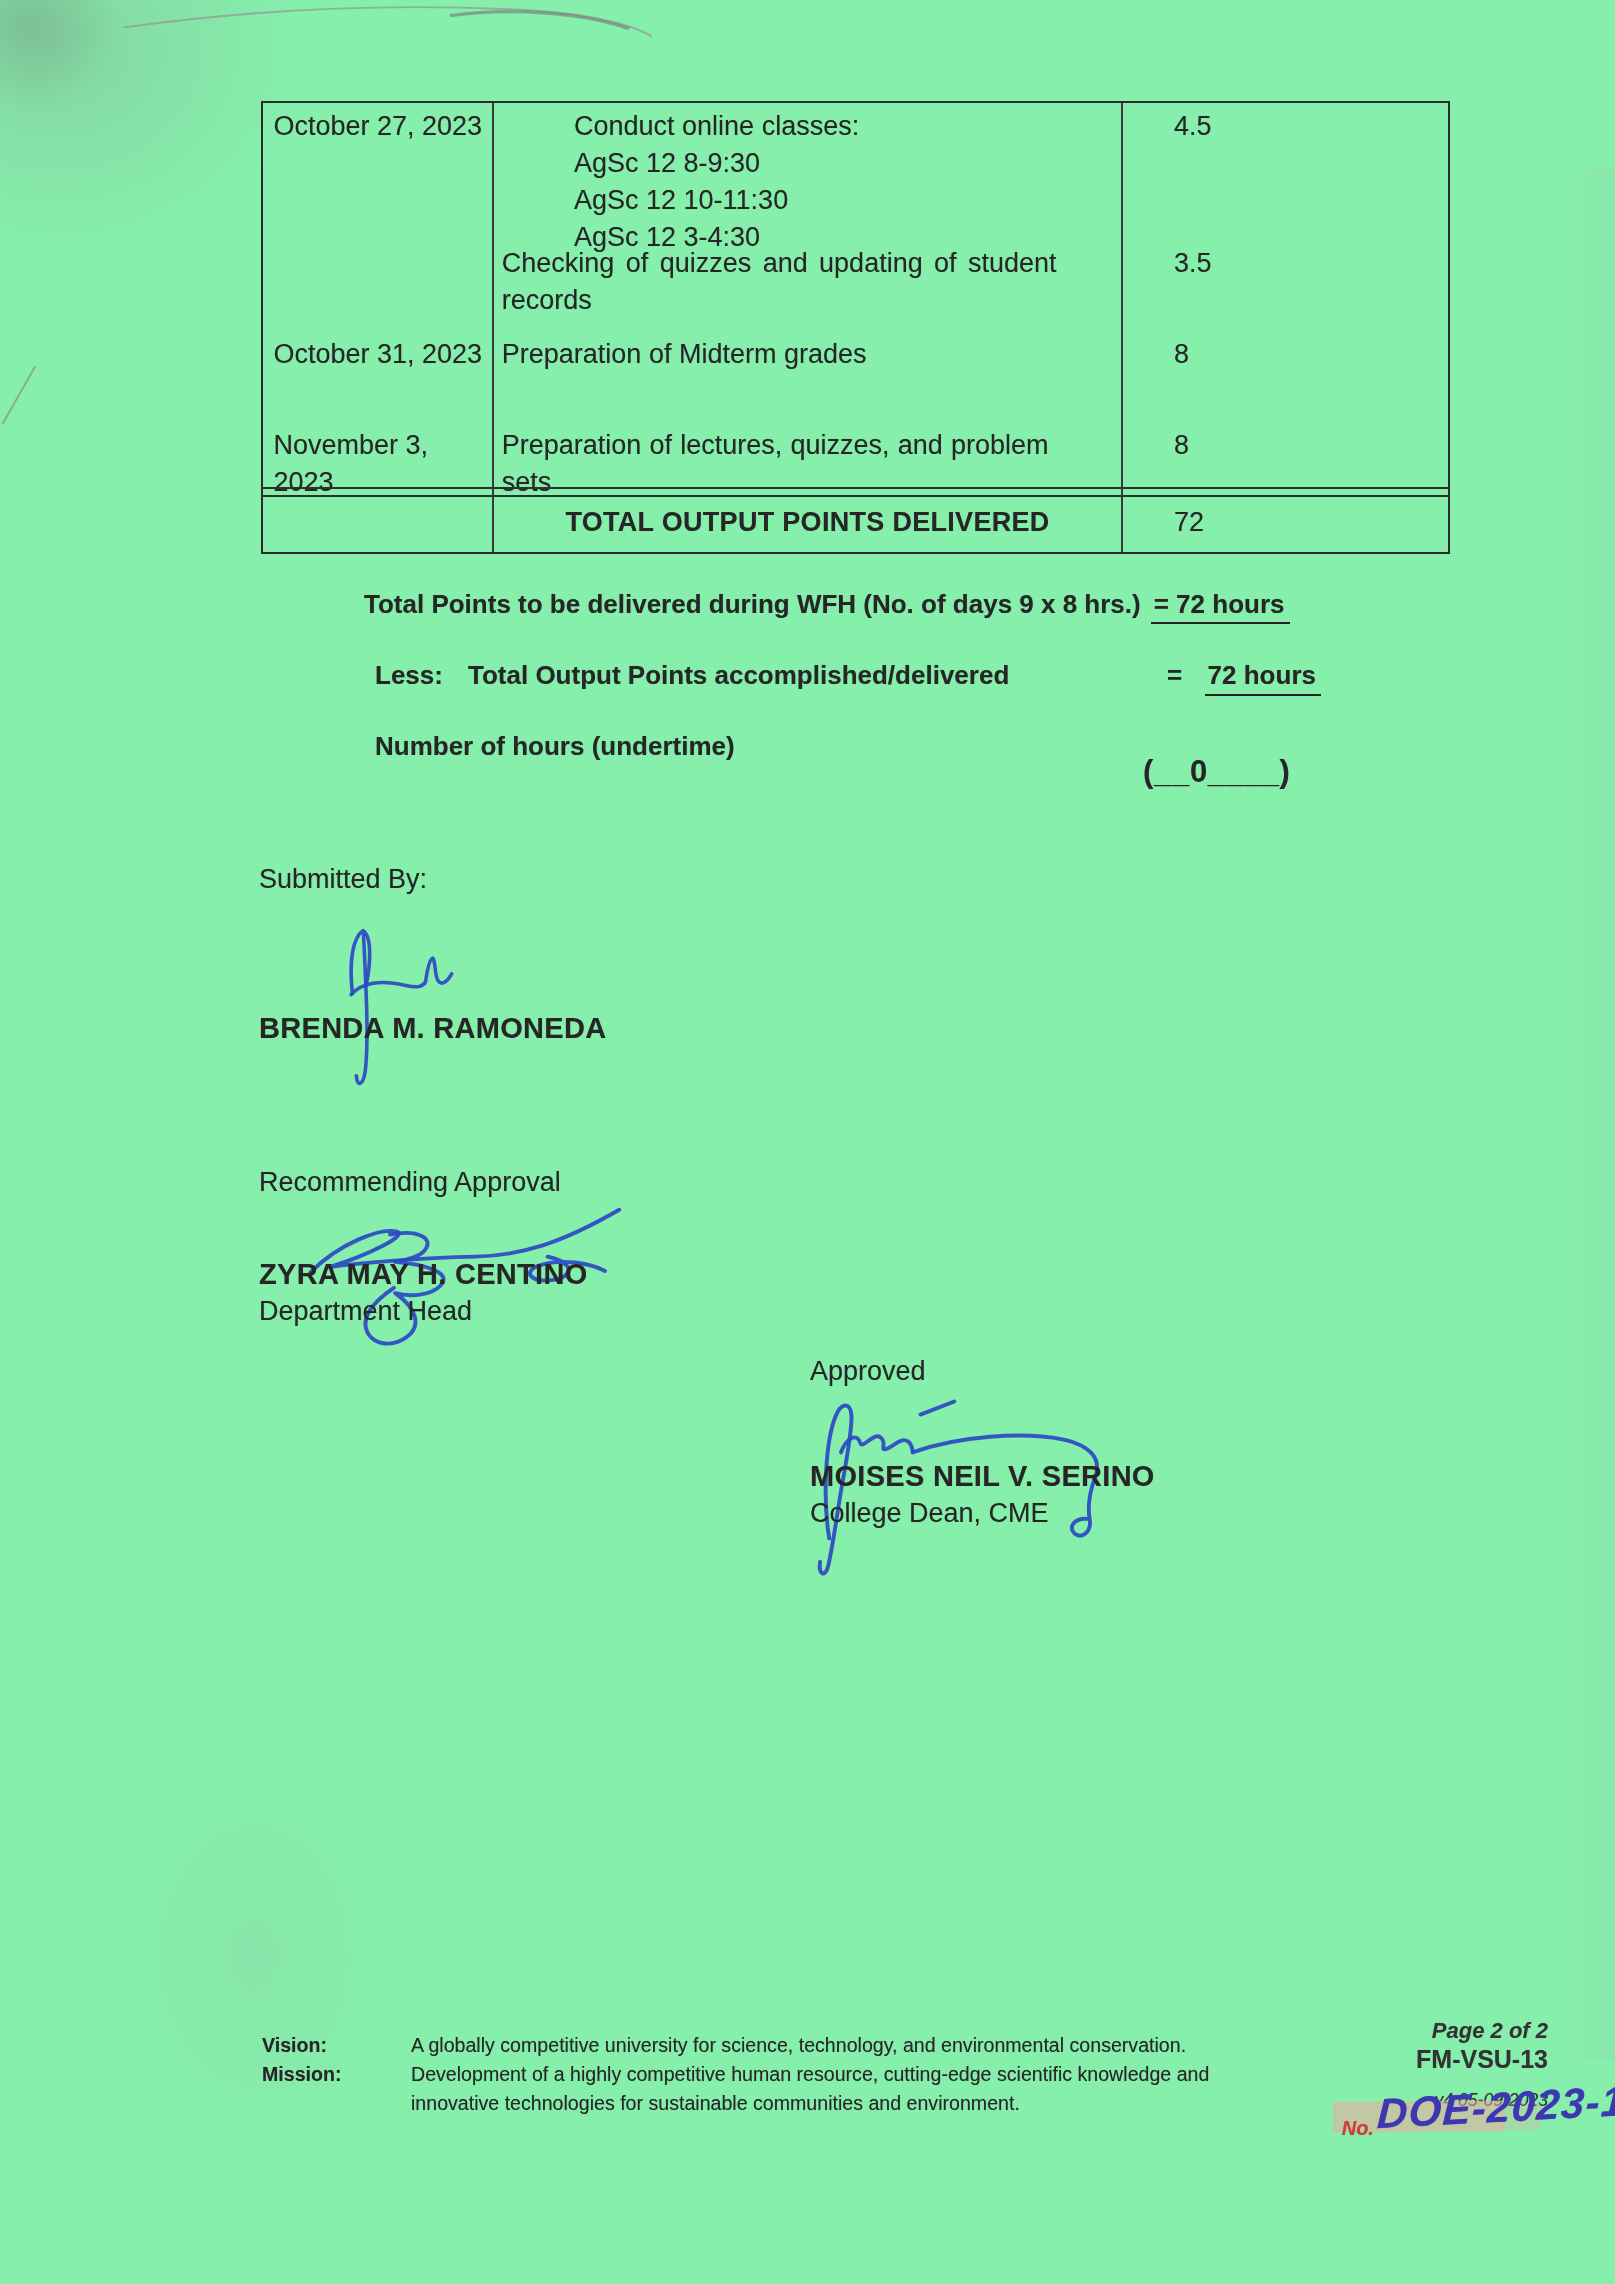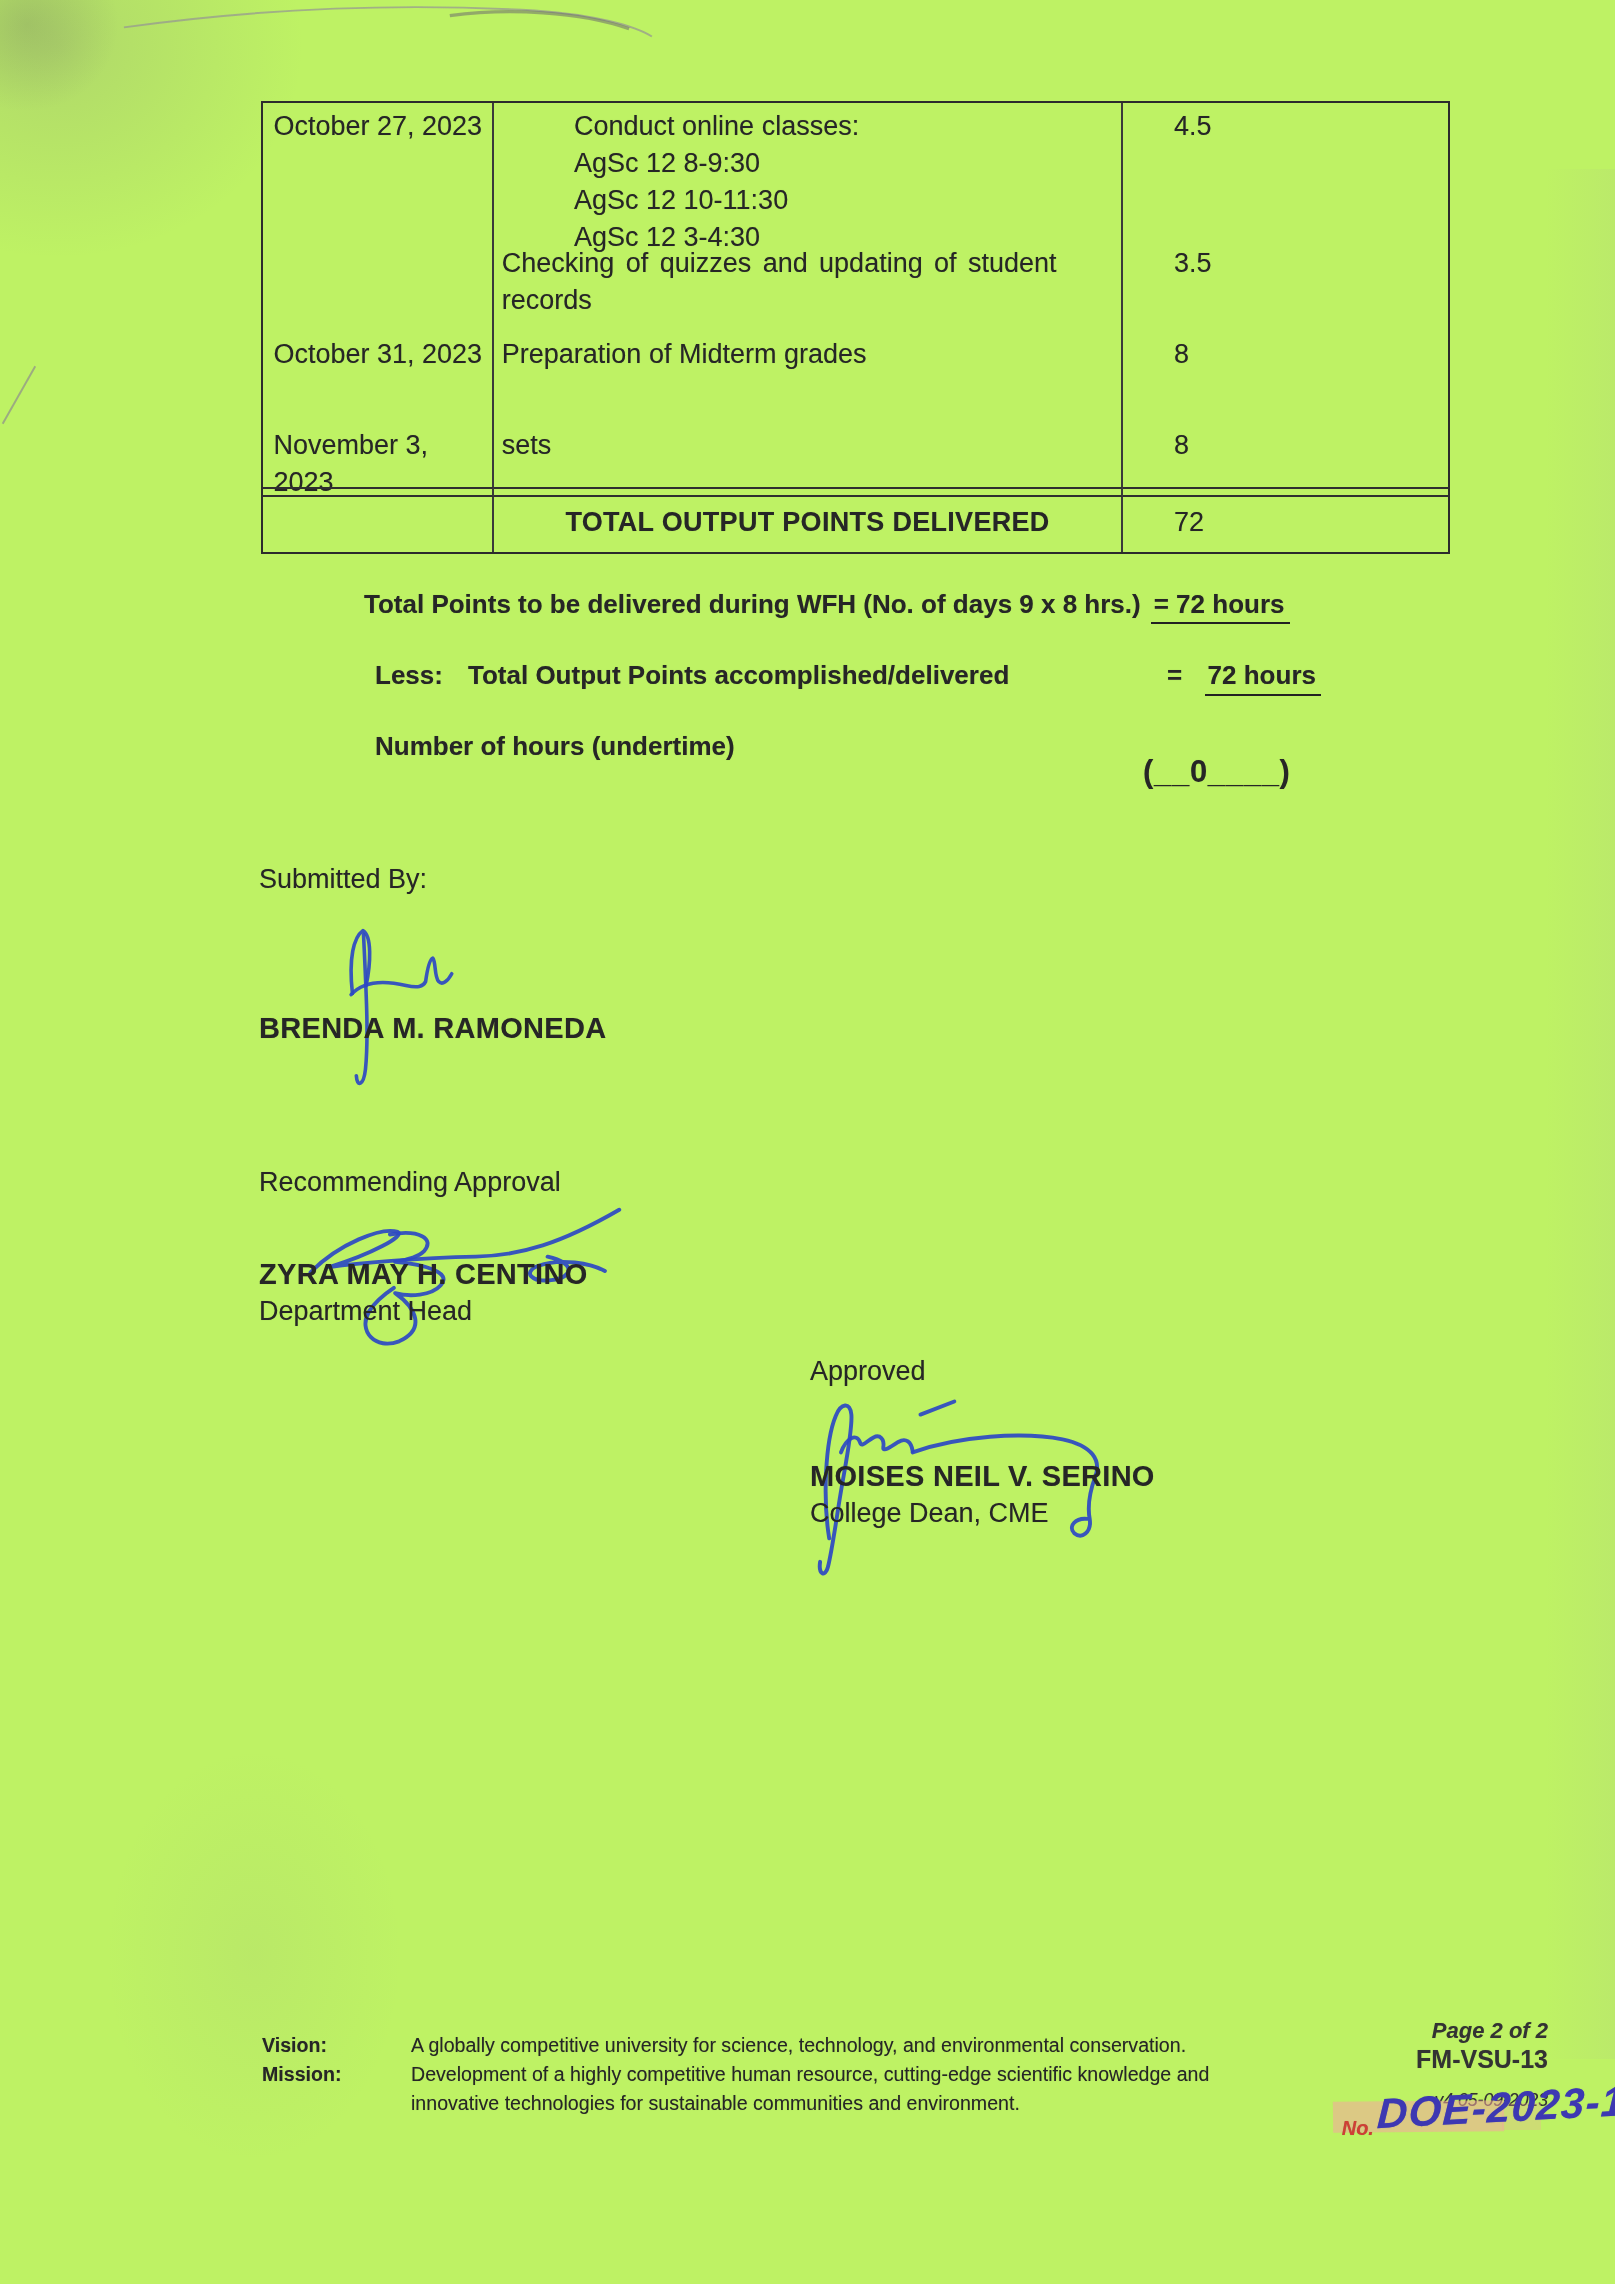--- a/index.html
+++ b/index.html
@@ -1,19 +1,19 @@
 <!DOCTYPE html>
 <html style="font-size:10.4px"><head>
 <meta charset="utf-8">
 <style>
   html,body{margin:0;padding:0;background:#e8e8e6;}
   .page{
     position:relative;
     width:1616px;height:2284px;
-    background:#bef264;
+    background:#86efac;
     overflow:hidden;
     font-family:"Liberation Sans", sans-serif;
     color:#262626;
   }
   .t{ text-shadow:0 0 0.7px rgba(45,45,45,.35); }
 
   
   .shade{ position:absolute; pointer-events:none; }
   .shade-tl{ left:-59px; top:-46px; width:365px; height:306px;
     background:radial-gradient(ellipse at 32% 30%, rgba(125,125,125,.22), rgba(125,125,125,0) 70%); }
@@ -123,20 +123,21 @@
       <span>records</span>
     </div>
     <div class="cell hours last t">3.5</div>
 
     <div class="cell t">October 31, 2023</div>
     <div class="cell taskcell t">Preparation of Midterm grades</div>
     <div class="cell hours last t">8</div>
 
     <div class="cell t">November 3, 2023</div>
     <div class="cell taskcell t">
+      <span class="jline ws1">Preparation of lectures, quizzes, and problem</span>
       <span>sets</span>
     </div>
     <div class="cell hours last t">8</div>
 
     <div class="cell dblc"></div>
     <div class="cell dblc"></div>
     <div class="cell dblc last"></div>
 
     <div class="cell t"></div>
     <div class="cell taskcell totalcell t">TOTAL OUTPUT POINTS DELIVERED</div>

